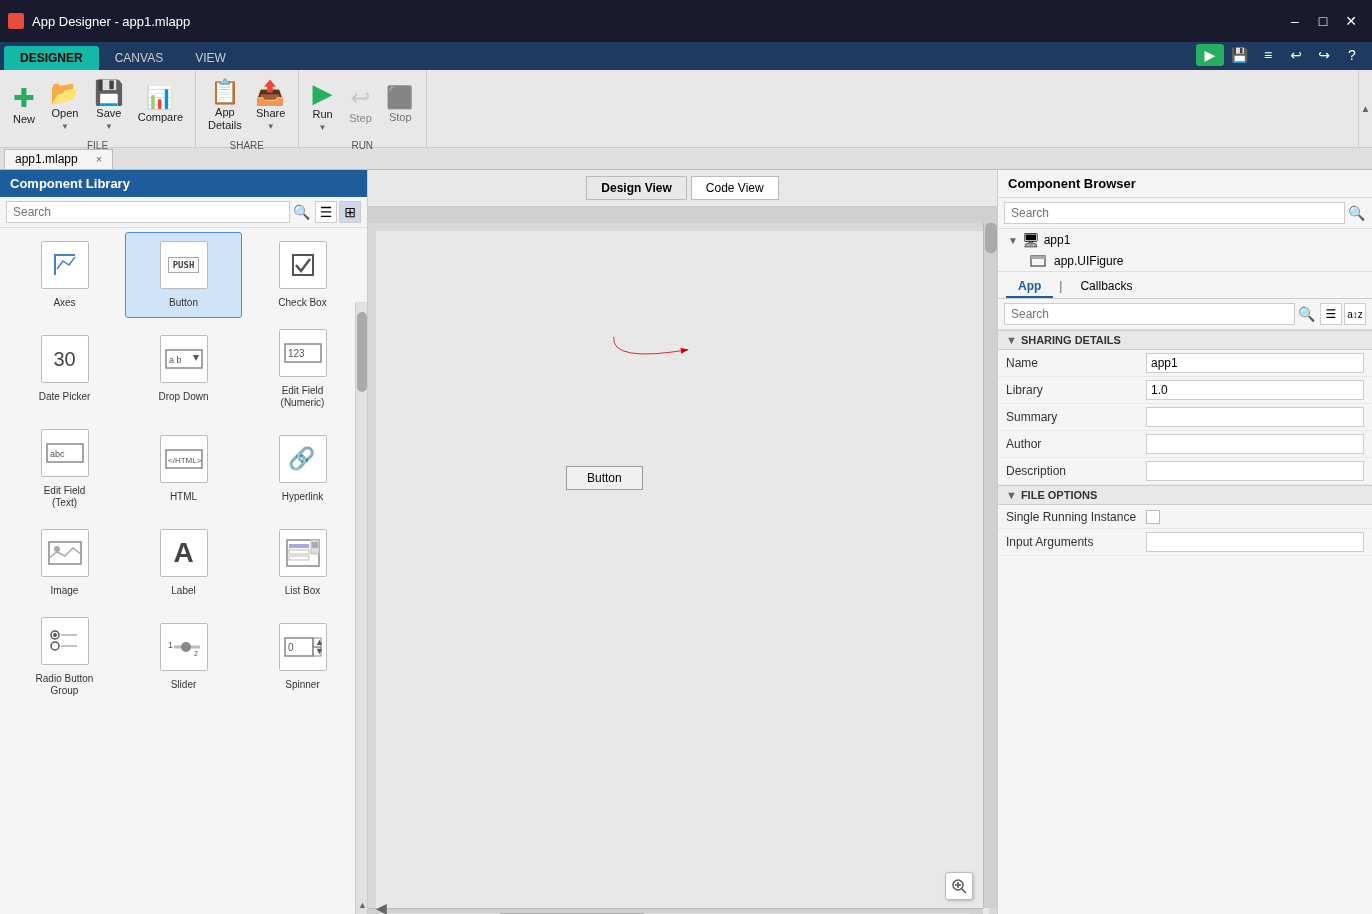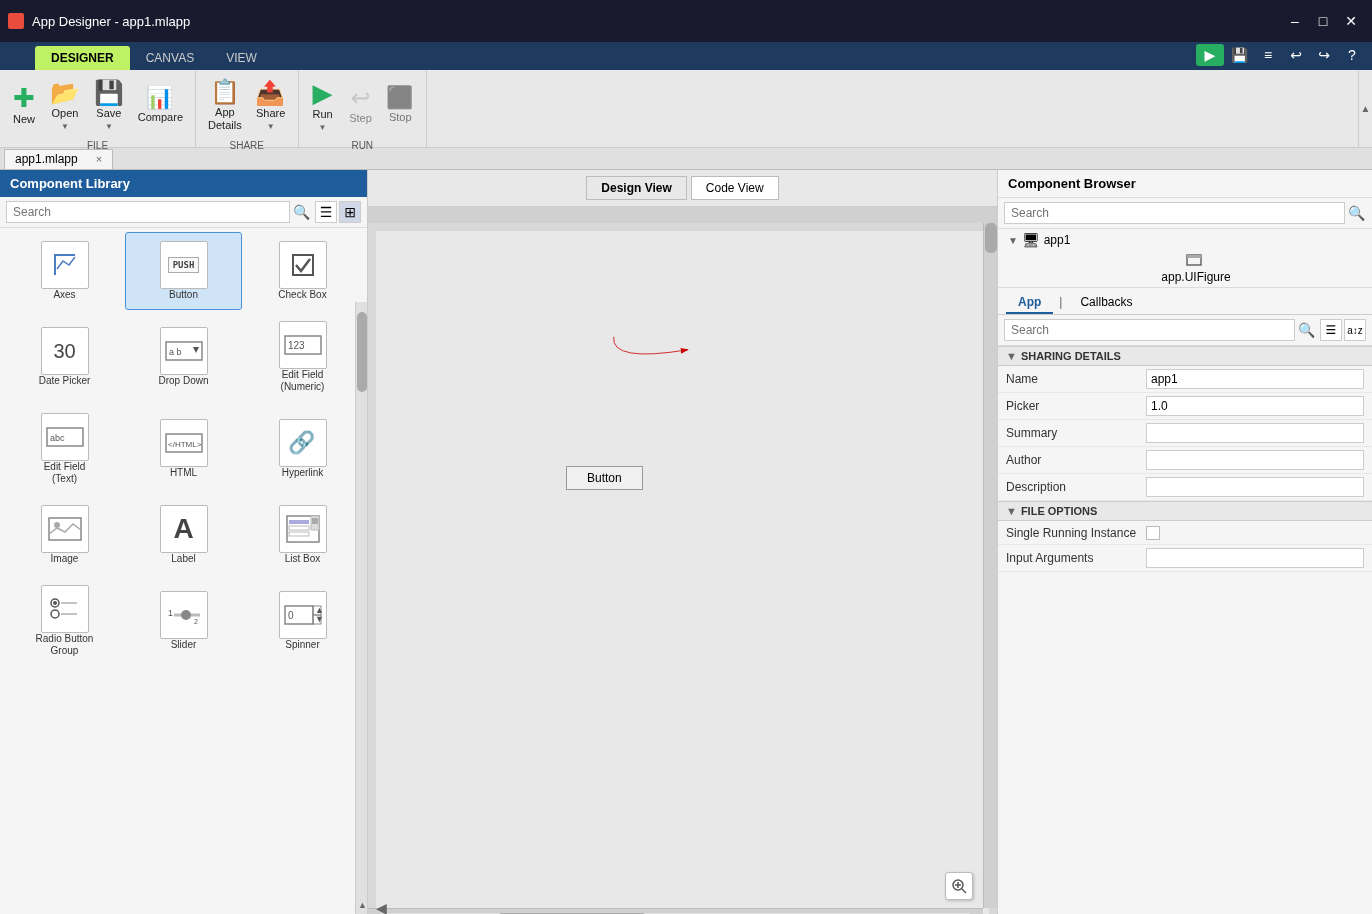--- a/index.html
+++ b/index.html
@@ -33,24 +33,23 @@
       padding: 4px 16px;
       color: #ccc;
       font-size: 12px;
       cursor: pointer;
       border-radius: 3px 3px 0 0;
       height: 24px;
       display: flex;
       align-items: center;
     }
     .ribbon-tab.active {
-      background: #bef264;
+      background: #14b8a6;
       color: #000;
       font-weight: 600;
-      margin-left: 31px;
     }
     .ribbon-tab-right {
       margin-left: auto;
       display: flex;
       align-items: center;
       gap: 4px;
       padding-right: 8px;
       padding-bottom: 4px;
     }
     .ribbon-icon-btn {
@@ -229,21 +228,21 @@
       min-height: 70px;
     }
     .lib-item.selected { background: #d0e4f8; border-color: #4a90d9; }
     .lib-item .item-icon {
       width: 48px; height: 48px;
       border: 1px solid #bbb;
       background: white;
       display: flex; align-items: center; justify-content: center;
       font-size: 11px;
       color: #444;
-      margin-bottom: 0;
+      margin-bottom: 8px;
       border-radius: 2px;
       position: relative;
     }
     .lib-item .item-label { font-size: 10px; color: #333; line-height: 1.2; }
 
     
     .canvas-area {
       flex: 1;
       display: flex;
       flex-direction: column;
@@ -360,21 +359,20 @@
       gap: 4px;
     }
     .tree-item .arrow { color: #666; font-size: 10px; }
     .tree-child {
       padding: 3px 10px 3px 32px;
       font-size: 12px;
       cursor: pointer;
       display: flex;
       align-items: center;
       gap: 4px;
-      flex-direction: column;
     }
     .browser-tabs {
       display: flex;
       gap: 0;
       padding: 4px 8px 0 8px;
       border-bottom: 1px solid #ccc;
       background: #f5f5f5;
     }
     .browser-tab {
       padding: 3px 12px;
@@ -830,21 +828,21 @@
       </div>
 
       <div class="prop-row">
         <span class="prop-label">Name</span>
         <div class="prop-value">
           <input class="prop-input" value="app1" style="">
         </div>
       </div>
 
       <div class="prop-row">
-        <span class="prop-label">Picker</span>
+        <span class="prop-label">Library</span>
         <div class="prop-value">
           <input class="prop-input" value="1.0" style="">
         </div>
       </div>
 
       <div class="prop-row">
         <span class="prop-label">Summary</span>
         <div class="prop-value">
           <input class="prop-input" value="" style="">
         </div>

